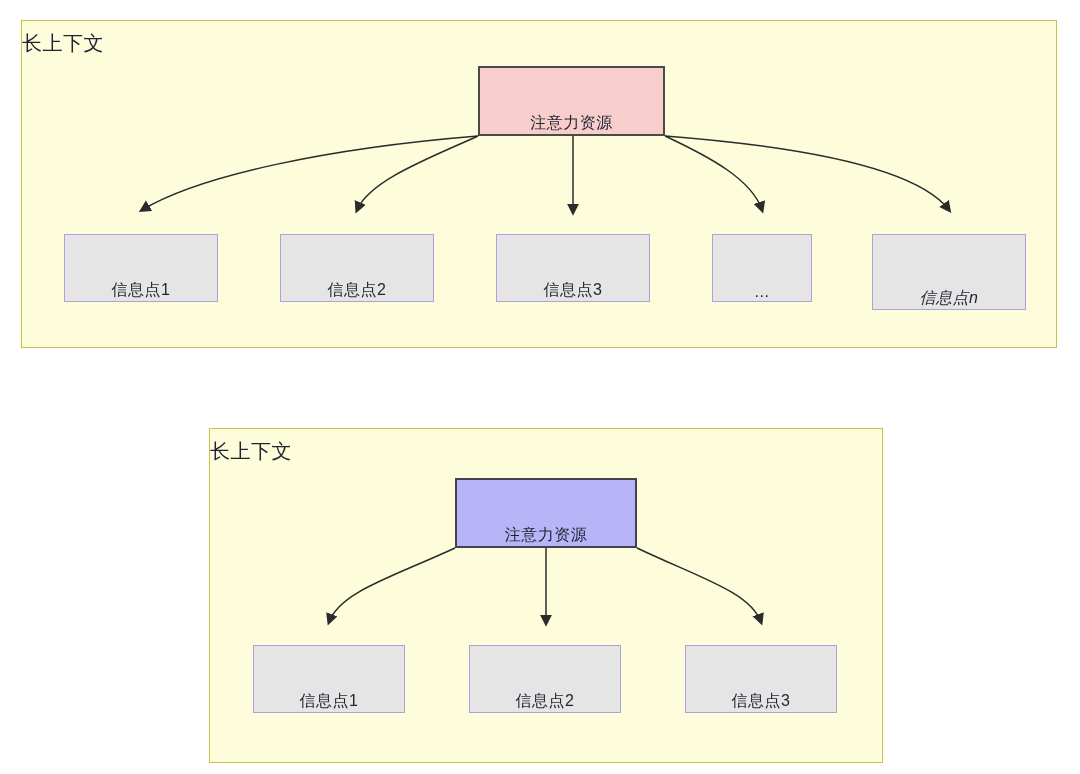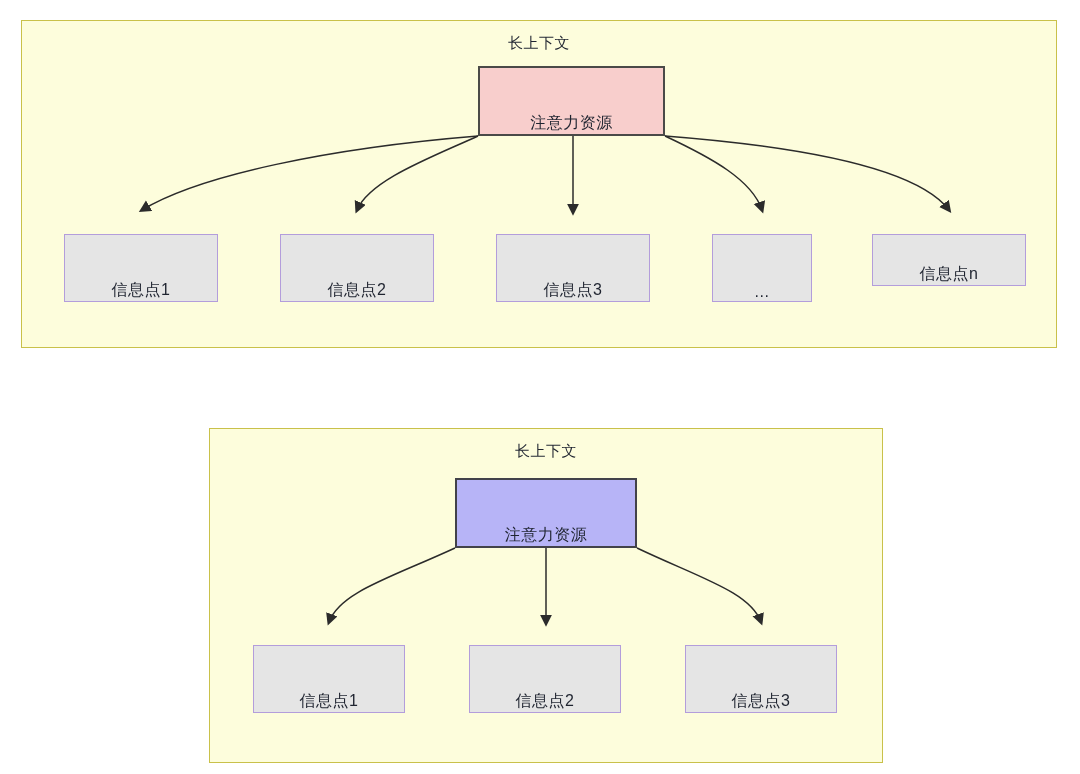--- a/index.html
+++ b/index.html
@@ -41,22 +41,21 @@
     top: 428px;
     width: 674px;
     height: 335px;
   }
 
   .group-title {
     position: absolute;
     top: 12px;
     left: 0;
     width: 100%;
-    text-align: center;
-    font-size: 15px;
+    font-size: 20px;
     color: #1f2430;
     letter-spacing: 0.5px;
     line-height: 20px;
   }
 
   
   .node {
     position: absolute;
     box-sizing: border-box;
     display: flex;
@@ -79,21 +78,21 @@
     background: #e5e5e5;
     border: 1.6px solid #b39ddb;
   }
 
   
   #n-attention-long { left: 478px; top: 66px;  width: 187px; height: 70px; }
   #n-long-1 { left: 64px;  top: 234px; width: 154px; height: 68px; }
   #n-long-2 { left: 280px; top: 234px; width: 154px; height: 68px; }
   #n-long-3 { left: 496px; top: 234px; width: 154px; height: 68px; }
   #n-long-4 { left: 712px; top: 234px; width: 100px; height: 68px; }
-  #n-long-5 { left: 872px; top: 234px; width: 154px; height: 52px; }
+  #n-long-5 { left: 872px; top: 234px; width: 154px; height: 76px; font-style: italic; }
 
   
   #n-attention-short { left: 455px; top: 478px; width: 182px; height: 70px; }
   #n-short-1 { left: 253px; top: 645px; width: 152px; height: 68px; }
   #n-short-2 { left: 469px; top: 645px; width: 152px; height: 68px; }
   #n-short-3 { left: 685px; top: 645px; width: 152px; height: 68px; }
 
   .edges {
     position: absolute;
     left: 0; top: 0;

